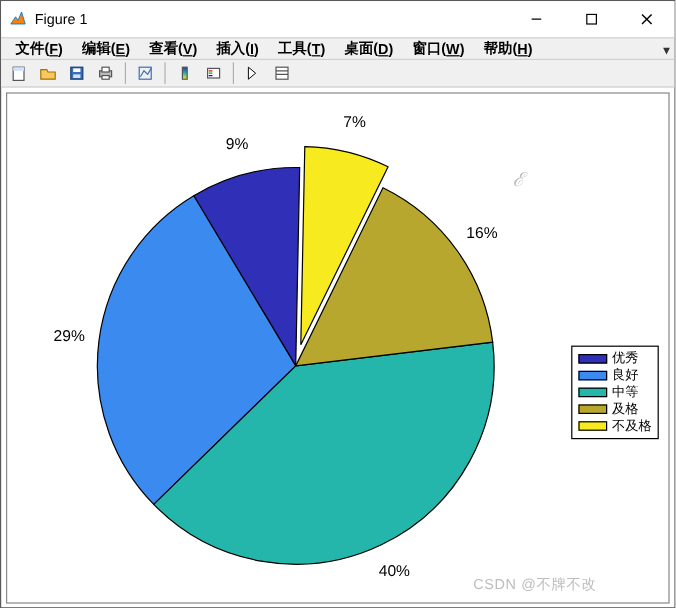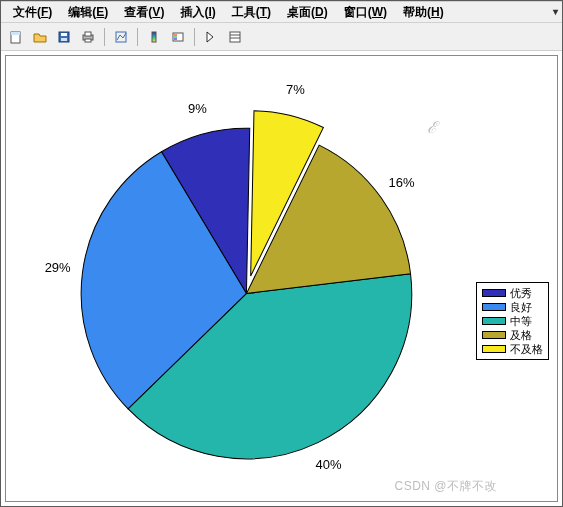--- a/index.html
+++ b/index.html
@@ -10,31 +10,55 @@
   .titlebar .title { flex: 1; font-size: 12px; color: #000; }
   .titlebar .winbtn { width: 46px; height: 30px; display: flex; align-items: center; justify-content: center; color: #000; }
   .menubar { height: 22px; background: #f0f0f0; border-top: 1px solid #d0d0d0; border-bottom: 1px solid #d0d0d0; display: flex; align-items: center; padding: 0 4px; position: relative; font-weight: bold; }
   .menubar .menuitem { padding: 0 8px; height: 100%; display: flex; align-items: center; cursor: default; }
   .menubar .menuitem u { text-decoration: underline; }
   .menubar .corner { position: absolute; right: 4px; top: 4px; font-size: 10px; color: #333; }
   .toolbar { height: 28px; background: #f0f0f0; border-bottom: 1px solid #d0d0d0; display: flex; align-items: center; padding: 0 4px; gap: 2px; }
   .toolbar .tbtn { width: 22px; height: 22px; display: flex; align-items: center; justify-content: center; border: 1px solid transparent; border-radius: 2px; }
   .toolbar .sep { width: 1px; height: 18px; background: #b0b0b0; margin: 0 3px; }
   .canvas { flex: 1; background: #fff; position: relative; border: 1px solid #888; margin: 4px; }
-  .legend { position: absolute; right: 8px; top: 210px; border: 1px solid #000; background: #fff; padding: 3px 5px; font-size: 11px; margin-top: 16px; }
+  .legend { position: absolute; right: 8px; top: 210px; border: 1px solid #000; background: #fff; padding: 3px 5px; font-size: 11px; }
   .legend-row { display: flex; align-items: center; gap: 4px; line-height: 14px; }
   .legend-swatch { width: 24px; height: 8px; border: 1px solid #000; }
   .watermark { position: absolute; right: 60px; bottom: 6px; color: #bdbdbd; font-size: 12px; letter-spacing: 0.5px; }
   .scribble { position: absolute; right: 120px; top: 60px; color: #bdbdbd; font-style: italic; font-size: 16px; }
 </style>
 </head>
 <body>
 
 <div class="window">
 
+  <div class="titlebar">
+    <span class="logo">
+      <svg viewBox="0 0 16 16">
+          <path d="M2 12 L6 6 L8 9 L11 2 L14 12 Z" fill="#ff7f0e" stroke="#0072bd" stroke-width="0.7"></path>
+        </svg>
+    </span>
+    <span class="title">Figure 1</span>
+    <div class="winbtn">
+        <svg width="10" height="10">
+          <line x1="1" y1="5" x2="9" y2="5" stroke="currentColor" stroke-width="1"></line>
+        </svg>
+      </div>
+    <div class="winbtn">
+        <svg width="10" height="10">
+          <rect x="1" y="1" width="8" height="8" fill="none" stroke="currentColor" stroke-width="1"></rect>
+        </svg>
+      </div>
+    <div class="winbtn close">
+        <svg width="10" height="10">
+          <line x1="1" y1="1" x2="9" y2="9" stroke="currentColor" stroke-width="1.2"></line>
+          <line x1="9" y1="1" x2="1" y2="9" stroke="currentColor" stroke-width="1.2"></line>
+        </svg>
+      </div>
+  </div>
 
   <div class="menubar">
 
     <div class="menuitem">文件(<u>F</u>)</div>
       <div class="menuitem">编辑(<u>E</u>)</div>
       <div class="menuitem">查看(<u>V</u>)</div>
       <div class="menuitem">插入(<u>I</u>)</div>
       <div class="menuitem">工具(<u>T</u>)</div>
       <div class="menuitem">桌面(<u>D</u>)</div>
       <div class="menuitem">窗口(<u>W</u>)</div>

